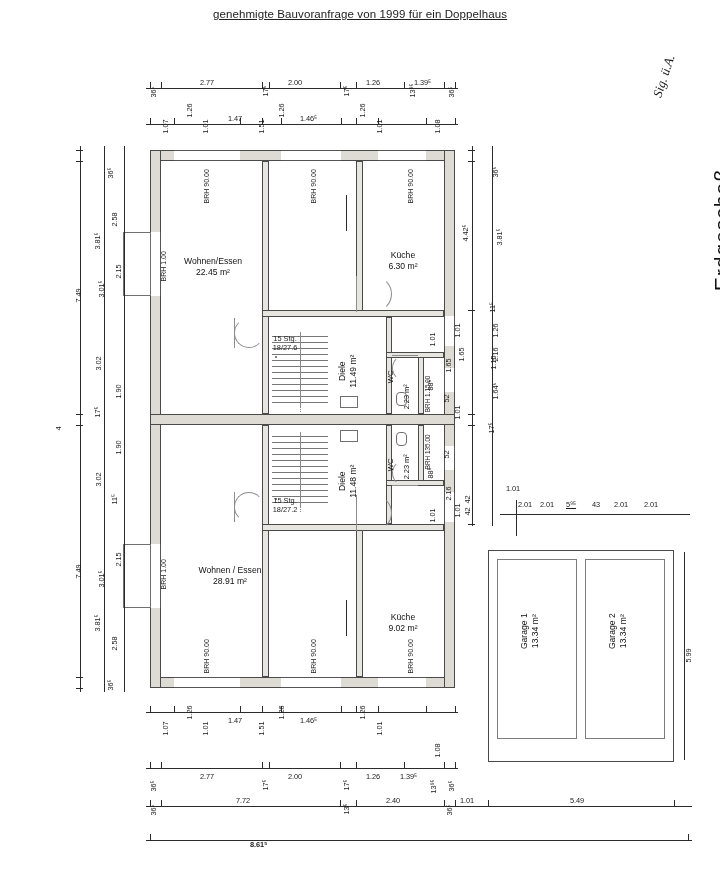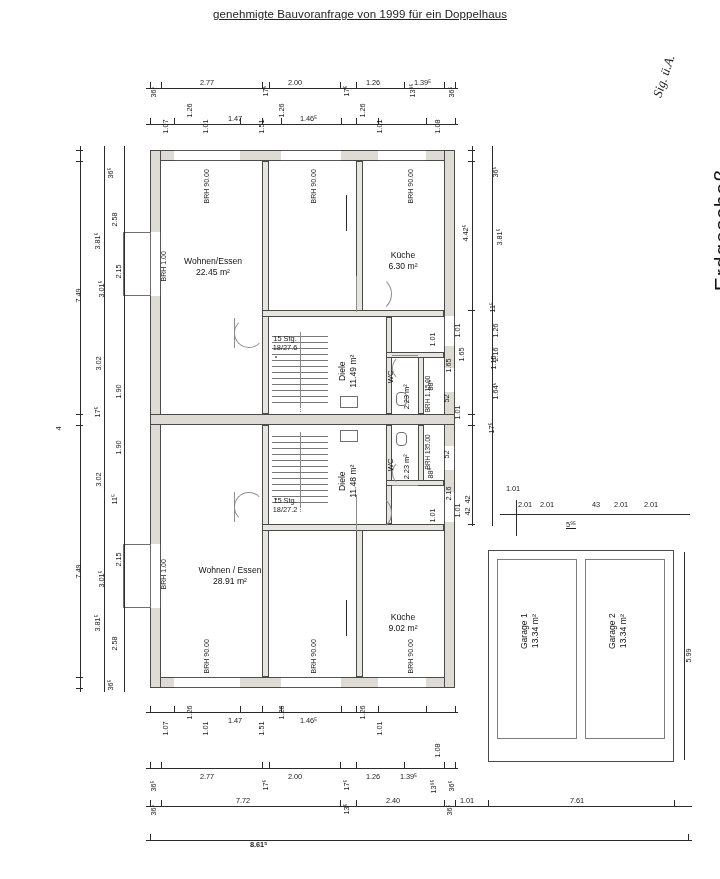--- a/index.html
+++ b/index.html
@@ -502,21 +502,21 @@
   <div class="dim vert" style="left:480px; top:380px; width:30px;">1.64⁵</div>
   <div class="dim vert" style="left:480px; top:352px; width:26px;">1.15</div>
   <div class="dim vert" style="left:478px; top:416px; width:26px;">17⁵</div>
   <div class="dim vert" style="left:456px; top:500px; width:22px;">42</div>
 
   <div class="dimline v1" style="left:516px; top:500px; height:36px;"></div>
   <div class="dimline h1" style="left:500px; top:514px; width:190px;"></div>
   <div class="dim" style="left:518px; top:500px;">2.01</div>
   <div class="dim" style="left:540px; top:500px;">2.01</div>
   <div class="dim" style="left:506px; top:484px;">1.01</div>
-  <div class="dim" style="left:566px; top:520px;text-decoration:underline;">5⁹⁵</div>
+  <div class="dim" style="left:566px; top:500px;text-decoration:underline;">5⁹⁵</div>
   <div class="dim" style="left:592px; top:500px;">43</div>
   <div class="dim" style="left:614px; top:500px;">2.01</div>
   <div class="dim" style="left:644px; top:500px;">2.01</div>
   <div class="dimline v1" style="left:684px; top:552px; height:208px;"></div>
   <div class="dim vert" style="left:670px; top:640px; width:36px;">5.99</div>
 
   <div class="dimline h1" style="left:146px; top:712px; width:312px;"></div>
   <div class="tick" style="left:150px; top:706px;"></div>
   <div class="tick" style="left:174px; top:706px;"></div>
   <div class="tick" style="left:240px; top:706px;"></div>
@@ -566,21 +566,21 @@
   <div class="tick" style="left:444px; top:800px;"></div>
   <div class="tick" style="left:455px; top:800px;"></div>
   <div class="tick" style="left:488px; top:800px;"></div>
   <div class="tick" style="left:674px; top:800px;"></div>
   <div class="dim vert" style="left:140px; top:798px; width:26px;">36⁵</div>
   <div class="dim" style="left:236px; top:796px;">7.72</div>
   <div class="dim vert" style="left:334px; top:798px; width:24px;">13⁵</div>
   <div class="dim" style="left:386px; top:796px;">2.40</div>
   <div class="dim vert" style="left:436px; top:798px; width:26px;">36⁵</div>
   <div class="dim" style="left:460px; top:796px;">1.01</div>
-  <div class="dim" style="left:570px; top:796px;">7.61</div>
+  <div class="dim" style="left:570px; top:796px;">5.49</div>
 
   <div class="dimline h1" style="left:146px; top:840px; width:546px;"></div>
   <div class="tick" style="left:150px; top:834px;"></div>
   <div class="tick" style="left:688px; top:834px;"></div>
   <div class="dim" style="left:250px; top:840px;font-weight:bold;">8.61⁵</div>
 
   <div class="dim vert" style="left:420px; top:330px; width:24px;">1.01</div>
   <div class="dim vert" style="left:436px; top:356px; width:24px;">1.65</div>
   <div class="dim vert" style="left:418px; top:462px; width:24px;">88⁵</div>
   <div class="dim vert" style="left:436px; top:484px; width:24px;">2.16</div>

